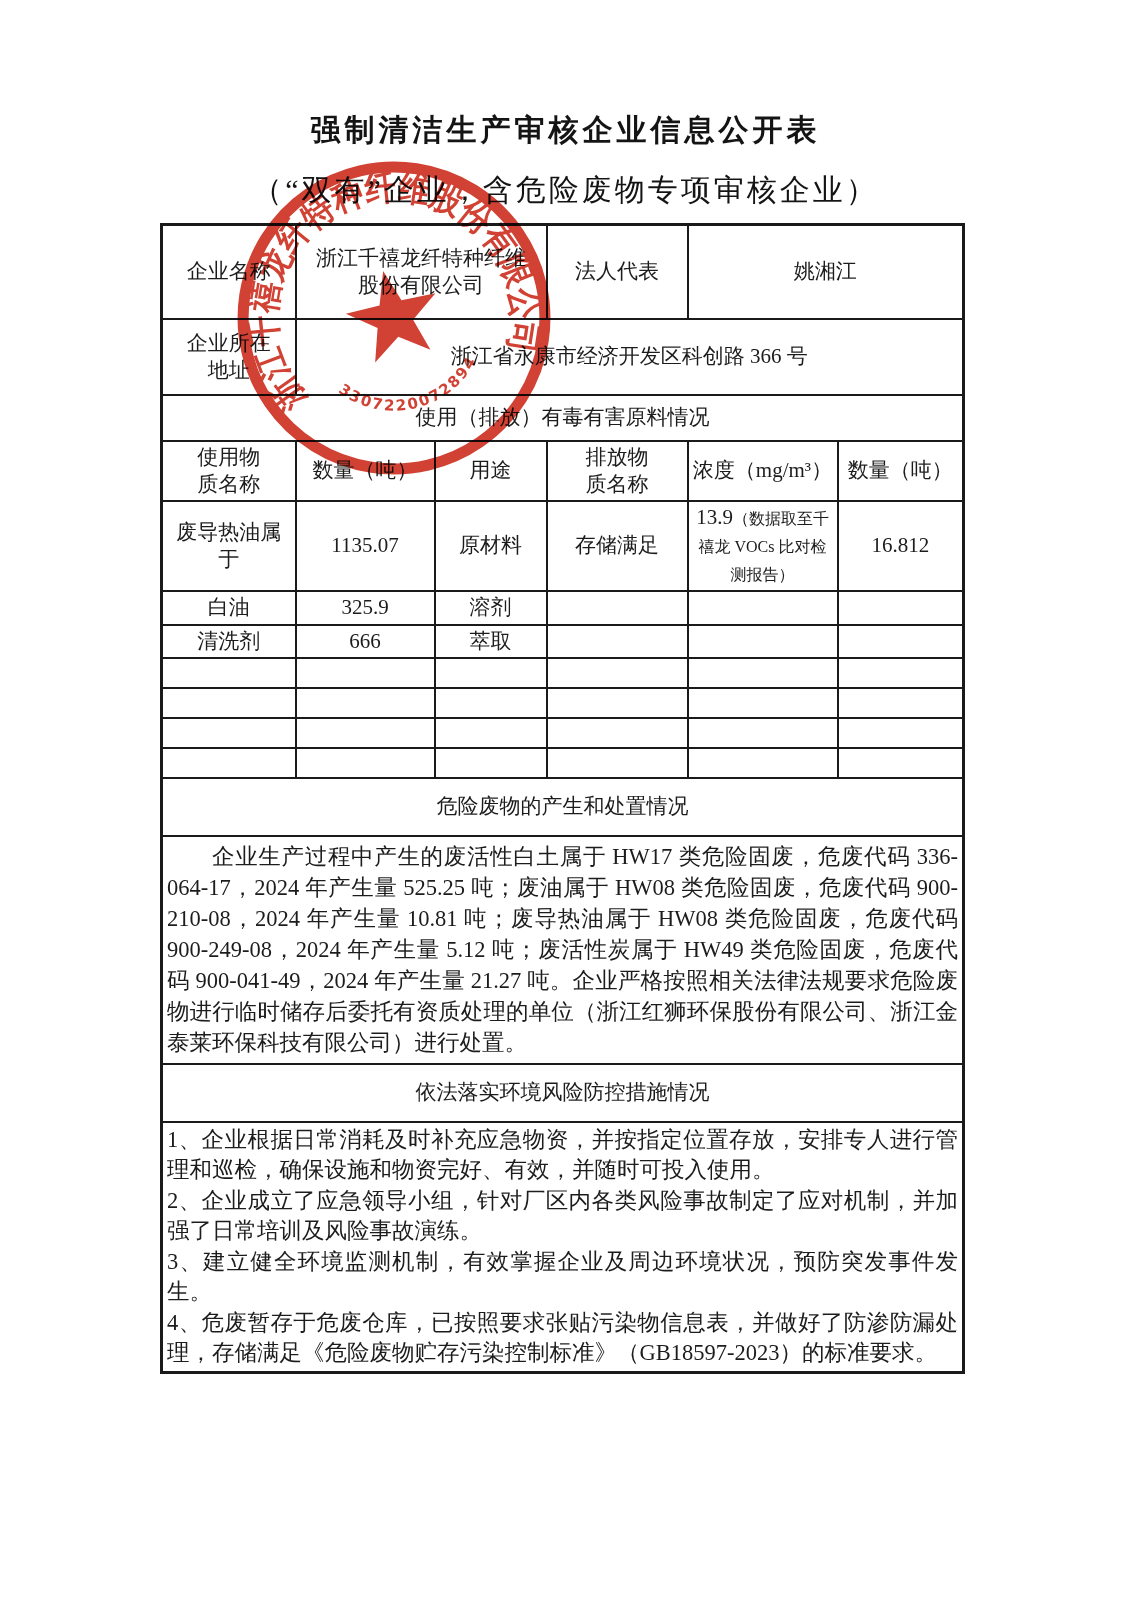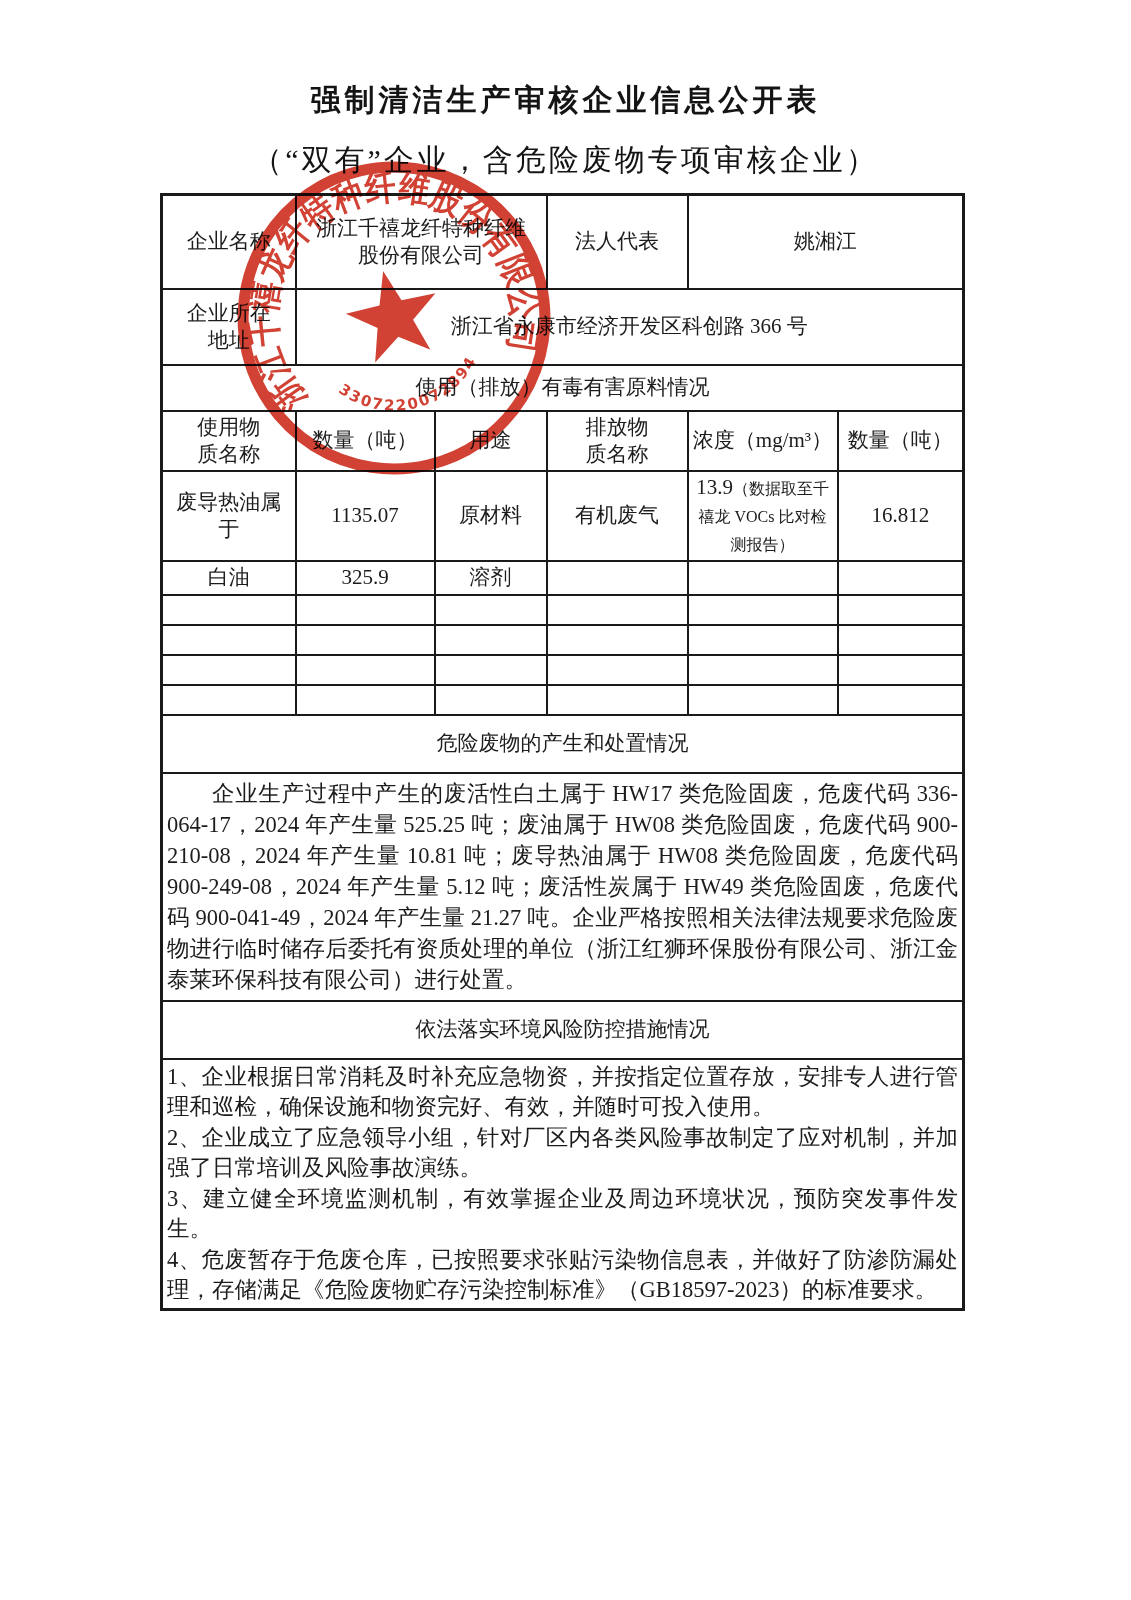--- a/index.html
+++ b/index.html
@@ -5,21 +5,21 @@
   html,body{margin:0;padding:0;background:#888;}
   .page{
     position:relative;
     width:1131px;height:1600px;
     margin:0 auto;
     background:#ffffff;
     font-family:"Liberation Serif","DejaVu Serif",serif;
     color:#1c1c1c;
     overflow:hidden;
   }
-  .titles{padding-top:80px;text-align:center;}
+  .titles{padding-top:110px;text-align:center;}
   .title1{
     margin:0;font-size:30px;font-weight:bold;line-height:40px;
     letter-spacing:4px;color:#141414;
   }
   .title2{
     margin:20px 0 0 0;font-size:30px;font-weight:normal;line-height:40px;
     letter-spacing:3px;color:#141414;
   }
   table.main{
     margin:13px 0 0 160px;
@@ -122,34 +122,42 @@
       <td class="prewrap">排放物
 质名称</td>
       <td>浓度（mg/m³）</td>
       <td>数量（吨）</td>
     </tr>
 
     <tr style="height:78px">
       <td>废导热油属于</td>
       <td>1135.07</td>
       <td>原材料</td>
-      <td>有机废气</td>
+      <td>存储满足</td>
       <td class="conc-cell"><span class="conc-main">13.9</span><span class="conc-note">（数据取至千禧龙 VOCs 比对检测报告）</span></td>
       <td>16.812</td>
     </tr>
 
     <tr style="height:34px">
       <td>白油</td>
       <td>325.9</td>
       <td>溶剂</td>
       <td></td>
       <td></td>
       <td></td>
     </tr>
 
+    <tr style="height:31px">
+      <td>清洗剂</td>
+      <td>666</td>
+      <td>萃取</td>
+      <td></td>
+      <td></td>
+      <td></td>
+    </tr>
 
     <tr style="height:30px">
       <td></td>
           <td></td>
           <td></td>
           <td></td>
           <td></td>
           <td></td>
     </tr>
     <tr style="height:30px">

